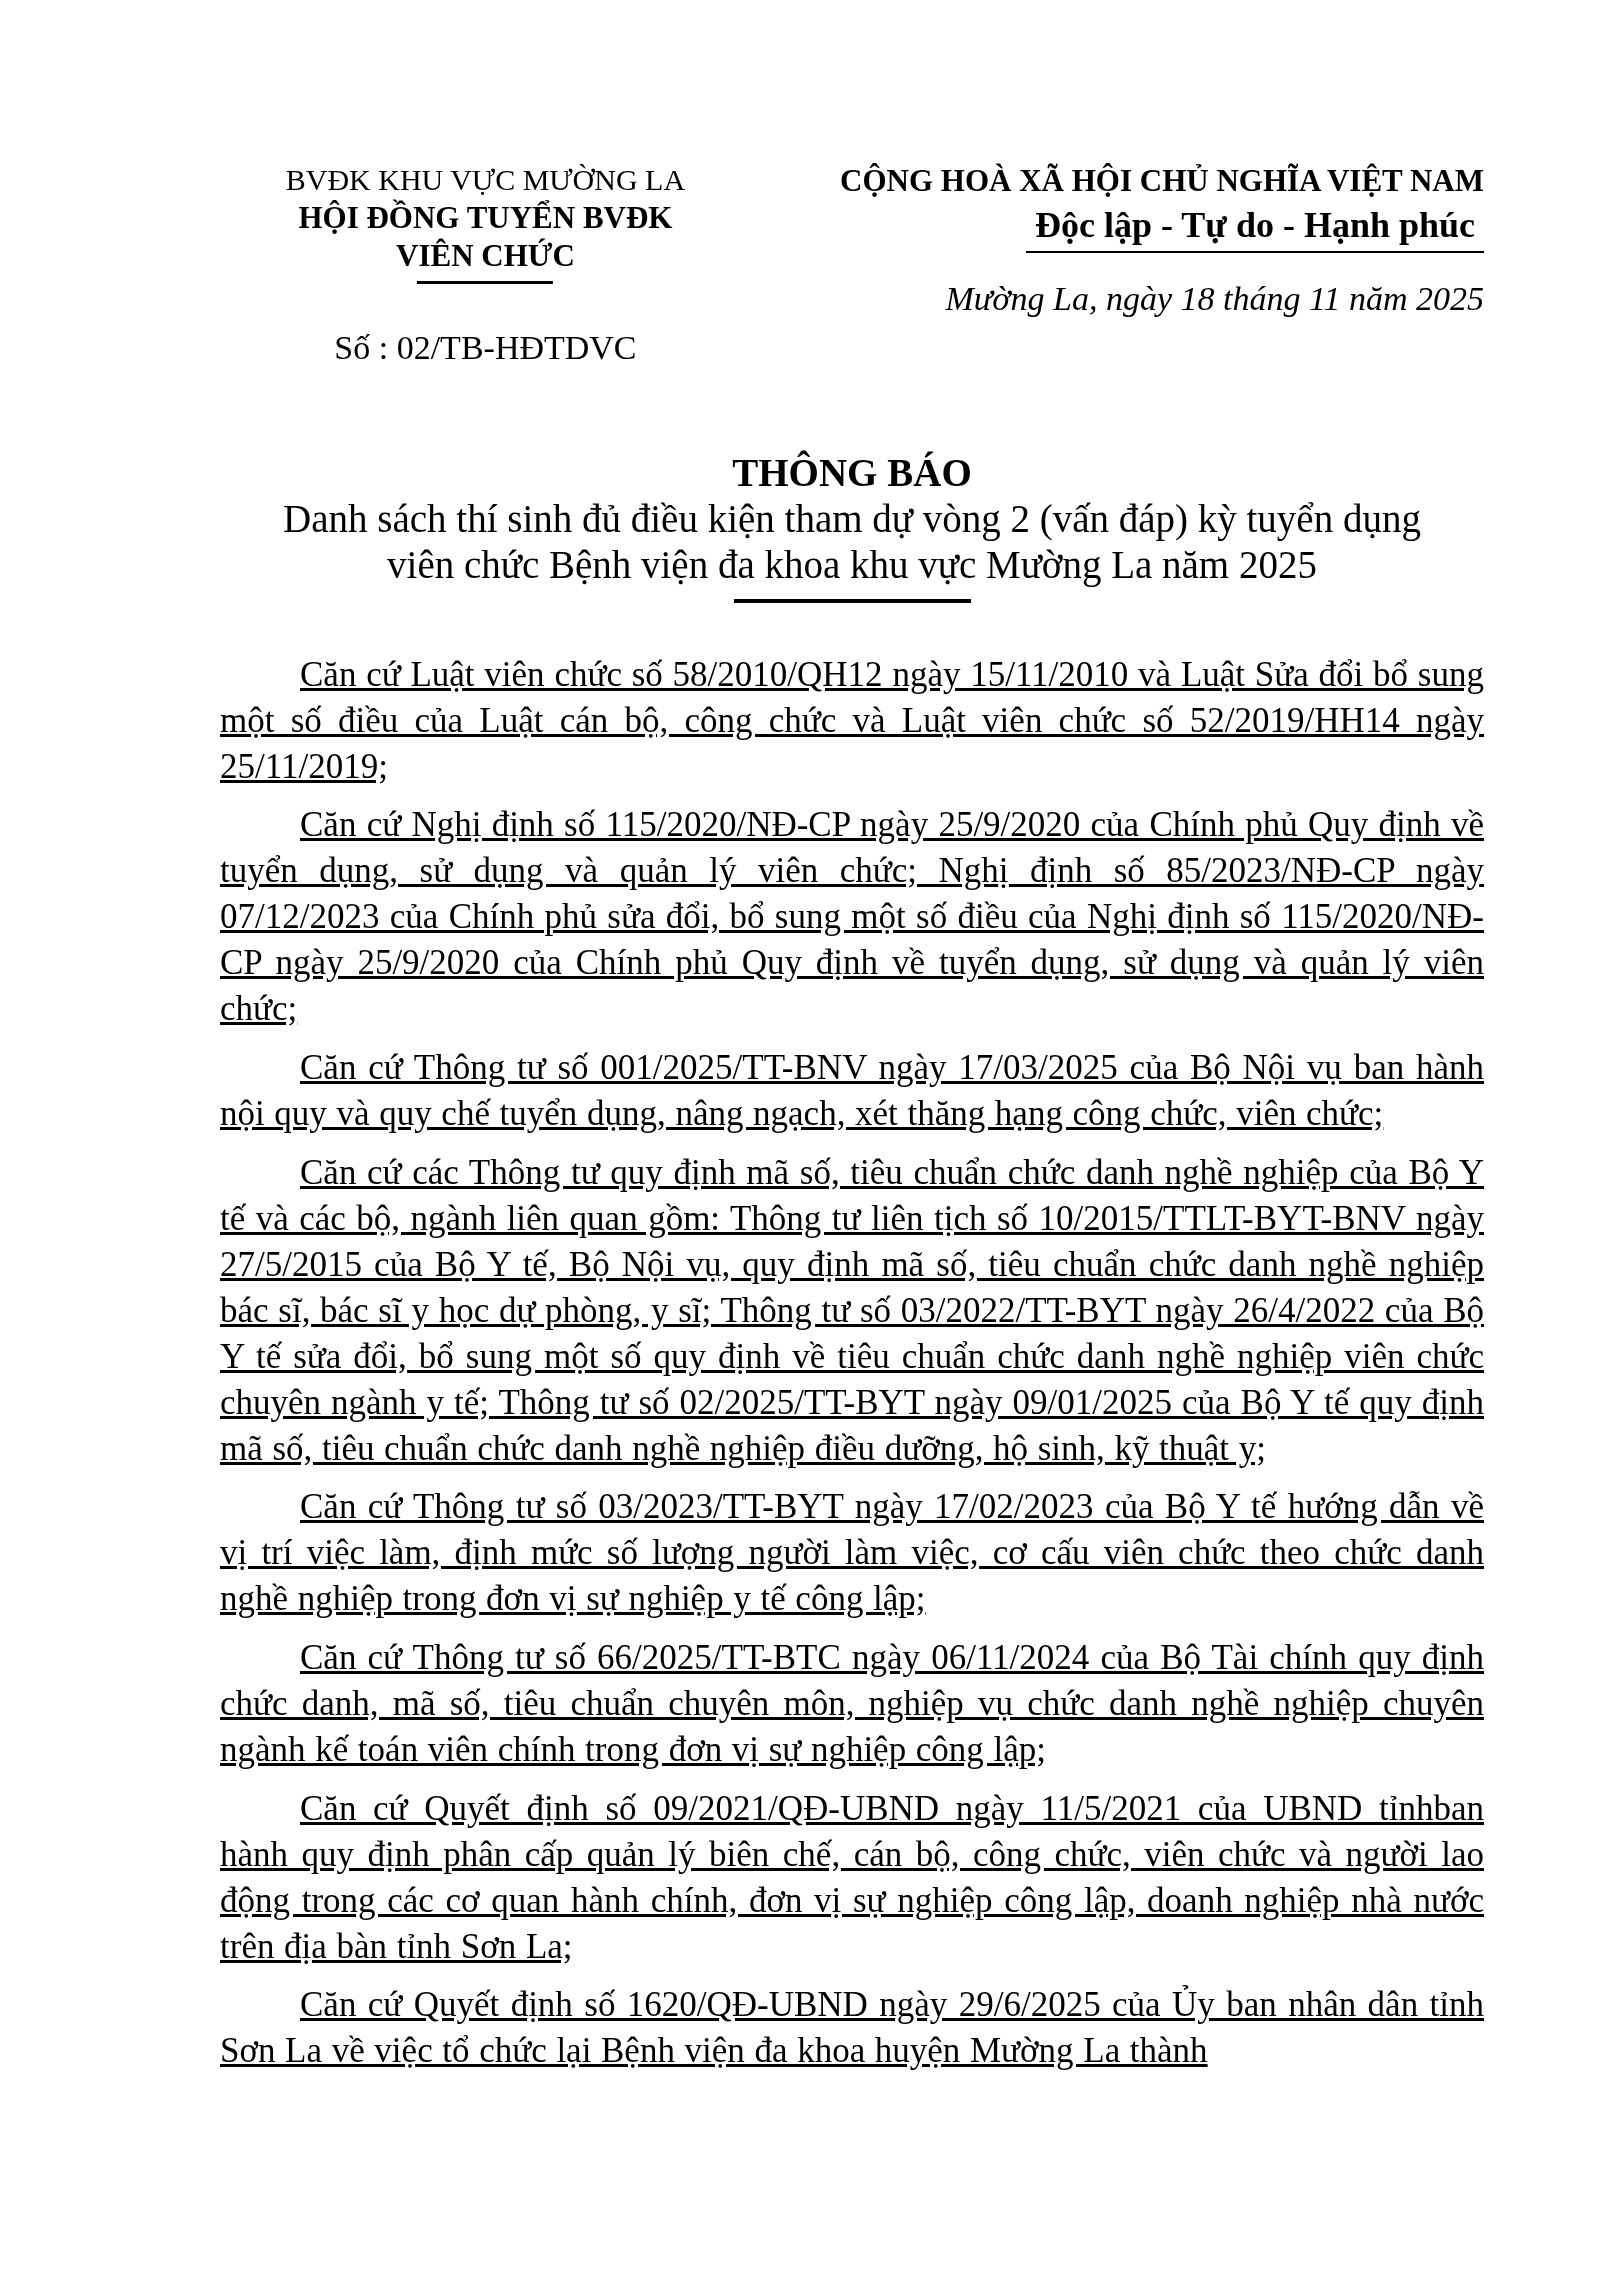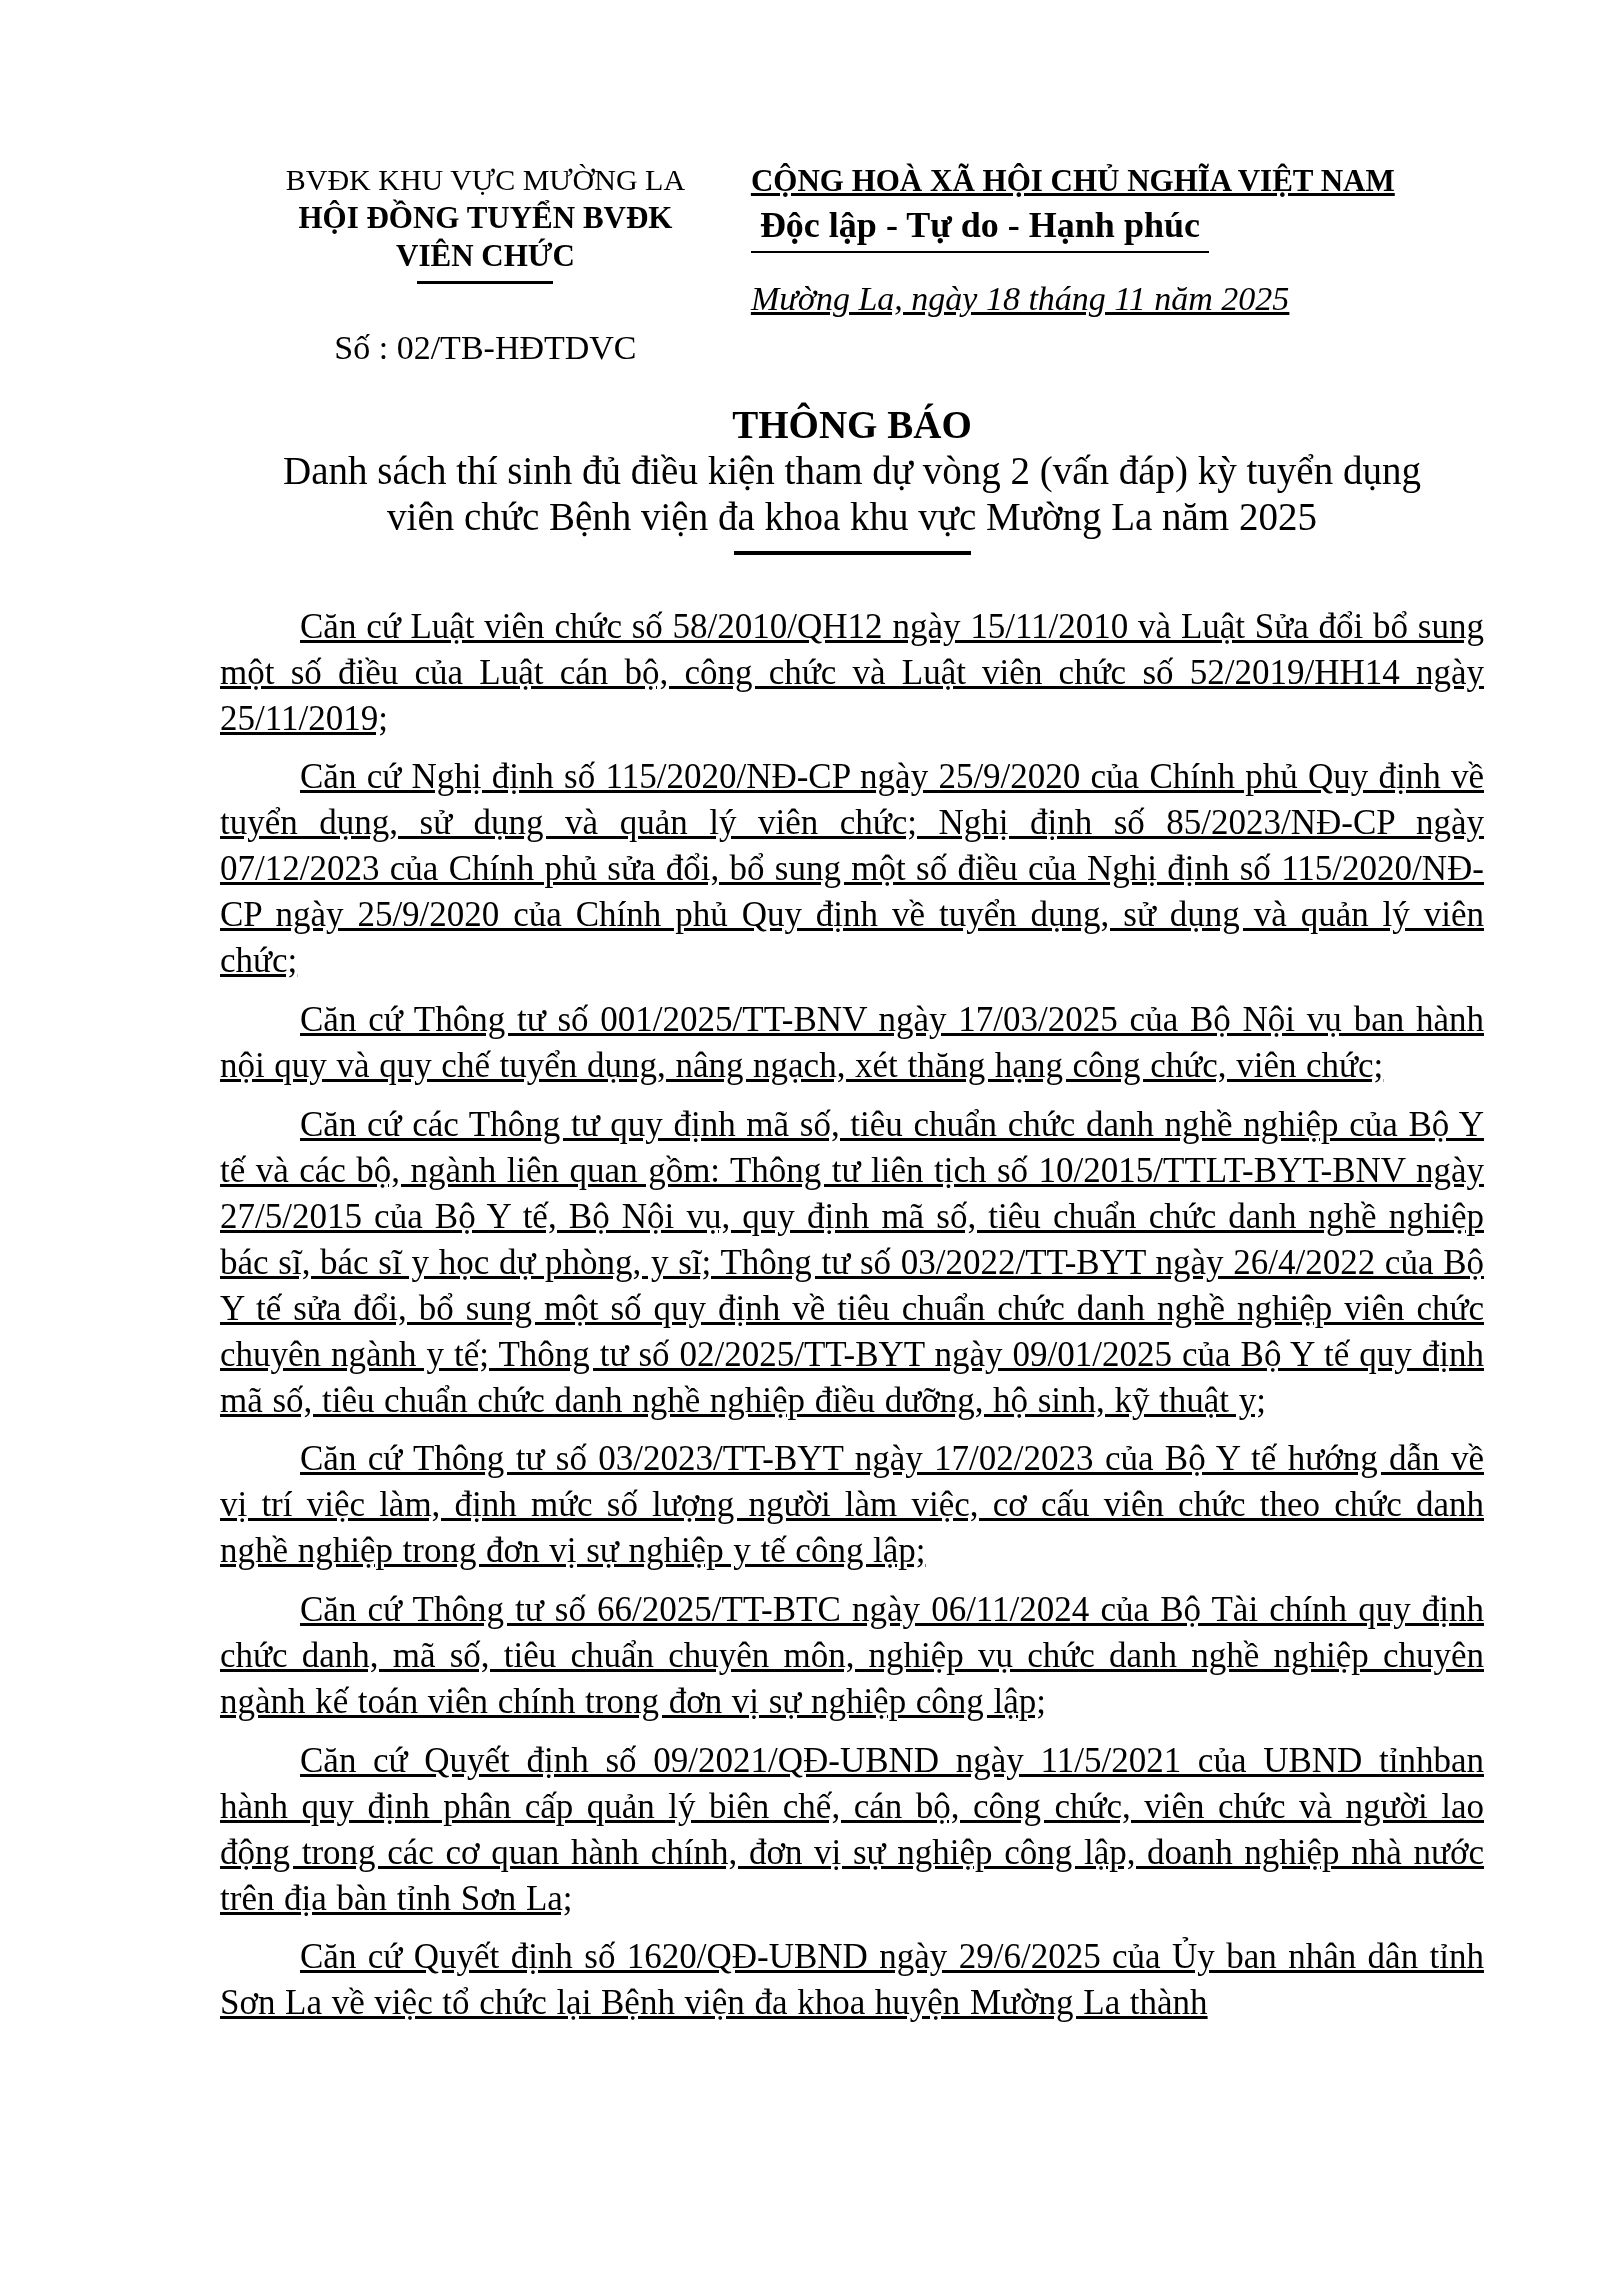--- a/index.html
+++ b/index.html
@@ -22,22 +22,21 @@
   .header {
     display: flex;
     width: 100%;
   }
   .header-left {
     width: 42%;
     text-align: center;
   }
   .header-right {
     width: 58%;
-    text-align: left;
-    text-decoration: underline;
+    text-align: right;
   }
   .org-l1 {
     font-size: 30px;
     line-height: 38px;
     white-space: nowrap;
   }
   .org-l2, .org-l3 {
     font-size: 31px;
     line-height: 38px;
     font-weight: bold;
@@ -75,21 +74,21 @@
   }
   .dateline {
     font-size: 34px;
     line-height: 43px;
     font-style: italic;
     margin-top: 24px;
     white-space: nowrap;
   }
   
   .title-block {
-    margin-top: 32px;
+    margin-top: 80px;
     text-align: center;
   }
   .doc-title {
     font-size: 39px;
     line-height: 47px;
     font-weight: bold;
   }
   .subtitle {
     font-size: 39px;
     line-height: 46px;

